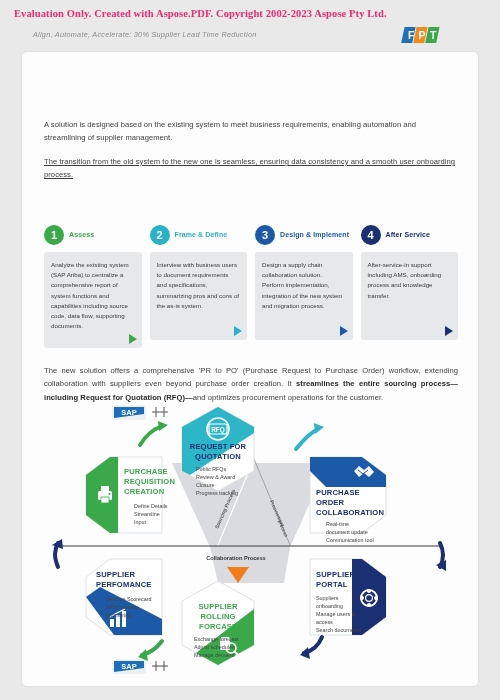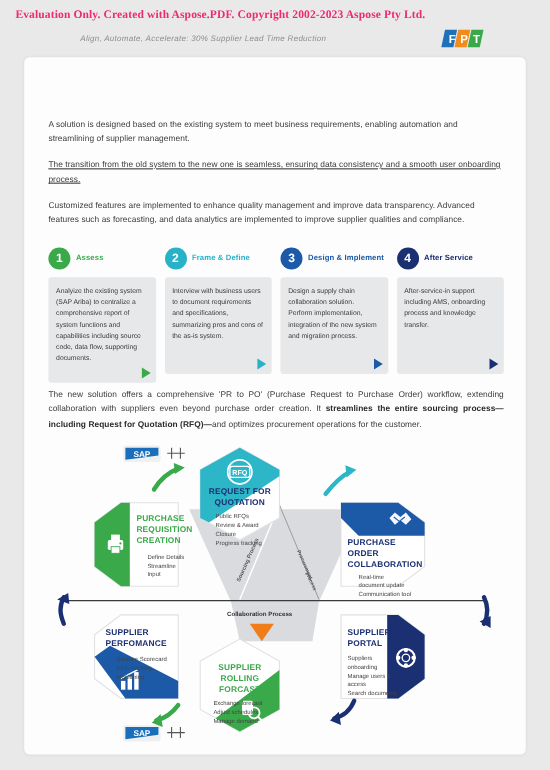--- a/index.html
+++ b/index.html
@@ -14,21 +14,21 @@
   
   .eval-banner {
     position: absolute; left: 14px; top: 8px;
     font-family: "Liberation Serif", serif;
     font-size: 10.5px; font-weight: 700;
     color: #ec2a72; letter-spacing: .1px; white-space: nowrap;
   }
   .tagline {
     position: absolute; left: 33px; top: 30px;
     font-size: 7.3px; font-style: italic; color: #8d8d8d;
-    letter-spacing: .25px; white-space: nowrap; margin-left: 40px;
+    letter-spacing: .25px; white-space: nowrap;
   }
   .fpt-logo {
     position: absolute; right: 16px; top: 25px;
     width: 46px; height: 20px;
   }
 
   
   .card {
     position: absolute; left: 22px; top: 52px;
     width: 456px; height: 634px;
@@ -42,20 +42,21 @@
     font-size: 19px; font-weight: 700; letter-spacing: .3px;
     background: linear-gradient(90deg,#1b4798 0%,#2f4a92 22%,#7d4a6d 42%,#bf4e3d 62%,#e8641f 82%,#ef7623 100%);
     -webkit-background-clip: text; background-clip: text;
     -webkit-text-fill-color: transparent; color: #1b4798;
   }
 
   .para {
     position: absolute; left: 22px; width: 414px;
     font-size: 7.6px; line-height: 1.75; color: #3d3d3d;
     letter-spacing: .05px;
+    margin-top: 12px;
   }
   .para.p1 { top: 54px; }
   .para.p2 { top: 91px; text-decoration: underline; }
   .para.p3 { top: 128px; }
   .para.p4 { top: 300px; text-align: justify; }
   .para b { font-weight: 700; color: #2b2b2b; }
 
   
   .steps {
     position: absolute; left: 22px; top: 172px;
@@ -110,21 +111,20 @@
     <text x="20" y="28" font-family="Liberation Sans, sans-serif" font-size="21" font-weight="700" fill="#ffffff">F</text>
     <text x="41" y="28" font-family="Liberation Sans, sans-serif" font-size="21" font-weight="700" fill="#ffffff">P</text>
     <text x="64" y="28" font-family="Liberation Sans, sans-serif" font-size="21" font-weight="700" fill="#ffffff">T</text>
   </svg>
 
   <div class="card">
 
 
     <div class="para p1">A solution is designed based on the existing system to meet business requirements, enabling automation and streamlining of supplier management.</div>
     <div class="para p2">The transition from the old system to the new one is seamless, ensuring data consistency and a smooth user onboarding process.</div>
-    <div class="para p3">Customized features are implemented to enhance quality management and improve data transparency. Advanced features such as forecasting, and data analytics are implemented to improve supplier qualities and compliance.</div>
 
     <div class="steps">
 
       <div class="step">
         <div class="step-head">
           <div class="step-num" style="background: rgb(58, 169, 74);">1</div>
           <div class="step-label" style="color: rgb(58, 169, 74);">Assess</div>
         </div>
         <div class="step-body">
           <span>Analyize the existing system (SAP Ariba) to centralize a comprehensive report of system functions and capabilities including source code, data flow, supporting documents.</span>

